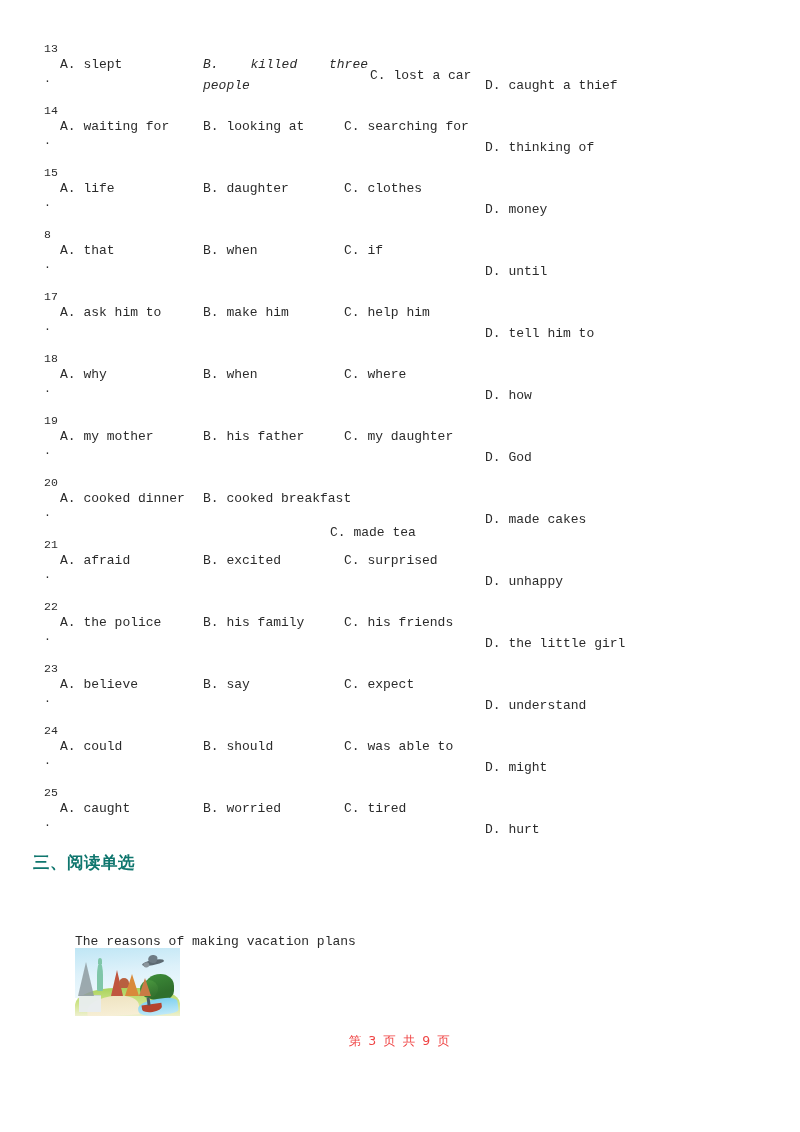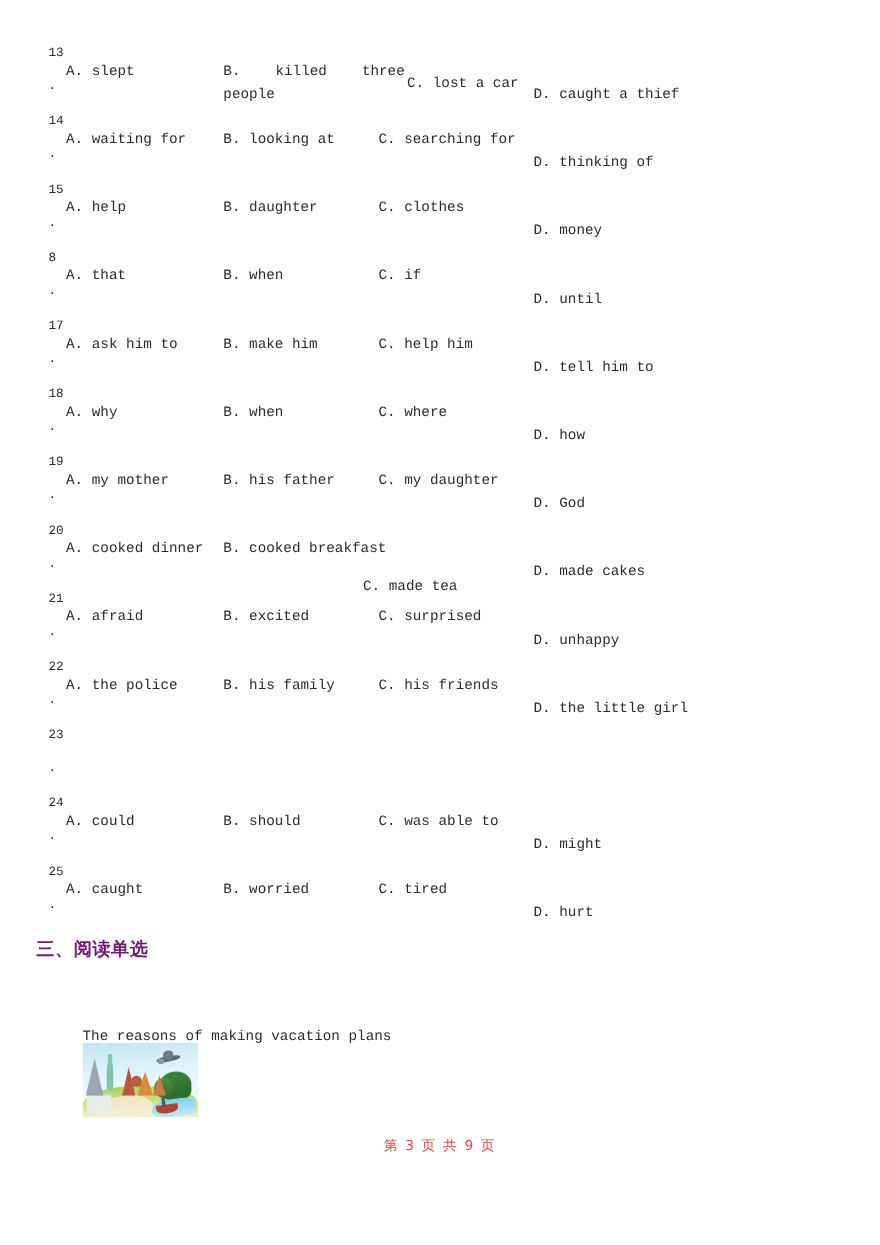--- a/index.html
+++ b/index.html
@@ -67,38 +67,39 @@
   .opt.b { left: 143px; }
   .opt.c { left: 284px; }
   .opt.d { left: 425px; margin-top: 21px; }
 
   
   .opt.wrapB {
     width: 165px;
     white-space: normal;
     text-align: justify;
     text-align-last: justify;
+    font-style: italic;
   }
   .opt.shiftC {
     left: 310px;
     top: 11px;
   }
   
   .opt.tightC { left: 270px; margin-top: 34px; }
 
   
   .section-heading {
     position: absolute;
     left: 33px;
     top: 852px;
     font-family: "DejaVu Sans", "Liberation Sans", sans-serif;
     font-size: 16.5px;
     font-weight: bold;
     letter-spacing: 0.5px;
-    color: #701a75;
+    color: #0f766e;
   }
 
   
   .passage-title {
     position: absolute;
     left: 75px;
     top: 932px;
     font-size: 13px;
     line-height: 20px;
     white-space: pre;
@@ -303,21 +304,21 @@
         <div class="opt a">A. waiting for</div>
         <div class="opt b">B. looking at</div>
         <div class="opt c">C. searching for</div>
         <div class="opt d">D. thinking of</div>
       </div>
     </div>
 
     <div class="qrow">
       <div class="qnum"><span>15</span><span class="dot">.</span></div>
       <div class="opts">
-        <div class="opt a">A. help</div>
+        <div class="opt a">A. life</div>
         <div class="opt b">B. daughter</div>
         <div class="opt c">C. clothes</div>
         <div class="opt d">D. money</div>
       </div>
     </div>
 
     <div class="qrow">
       <div class="qnum"><span>8</span><span class="dot">.</span></div>
       <div class="opts">
         <div class="opt a">A. that</div>
@@ -382,20 +383,26 @@
       <div class="opts">
         <div class="opt a">A. the police</div>
         <div class="opt b">B. his family</div>
         <div class="opt c">C. his friends</div>
         <div class="opt d">D. the little girl</div>
       </div>
     </div>
 
     <div class="qrow">
       <div class="qnum"><span>23</span><span class="dot">.</span></div>
+      <div class="opts">
+        <div class="opt a">A. believe</div>
+        <div class="opt b">B. say</div>
+        <div class="opt c">C. expect</div>
+        <div class="opt d">D. understand</div>
+      </div>
     </div>
 
     <div class="qrow">
       <div class="qnum"><span>24</span><span class="dot">.</span></div>
       <div class="opts">
         <div class="opt a">A. could</div>
         <div class="opt b">B. should</div>
         <div class="opt c">C. was able to</div>
         <div class="opt d">D. might</div>
       </div>

